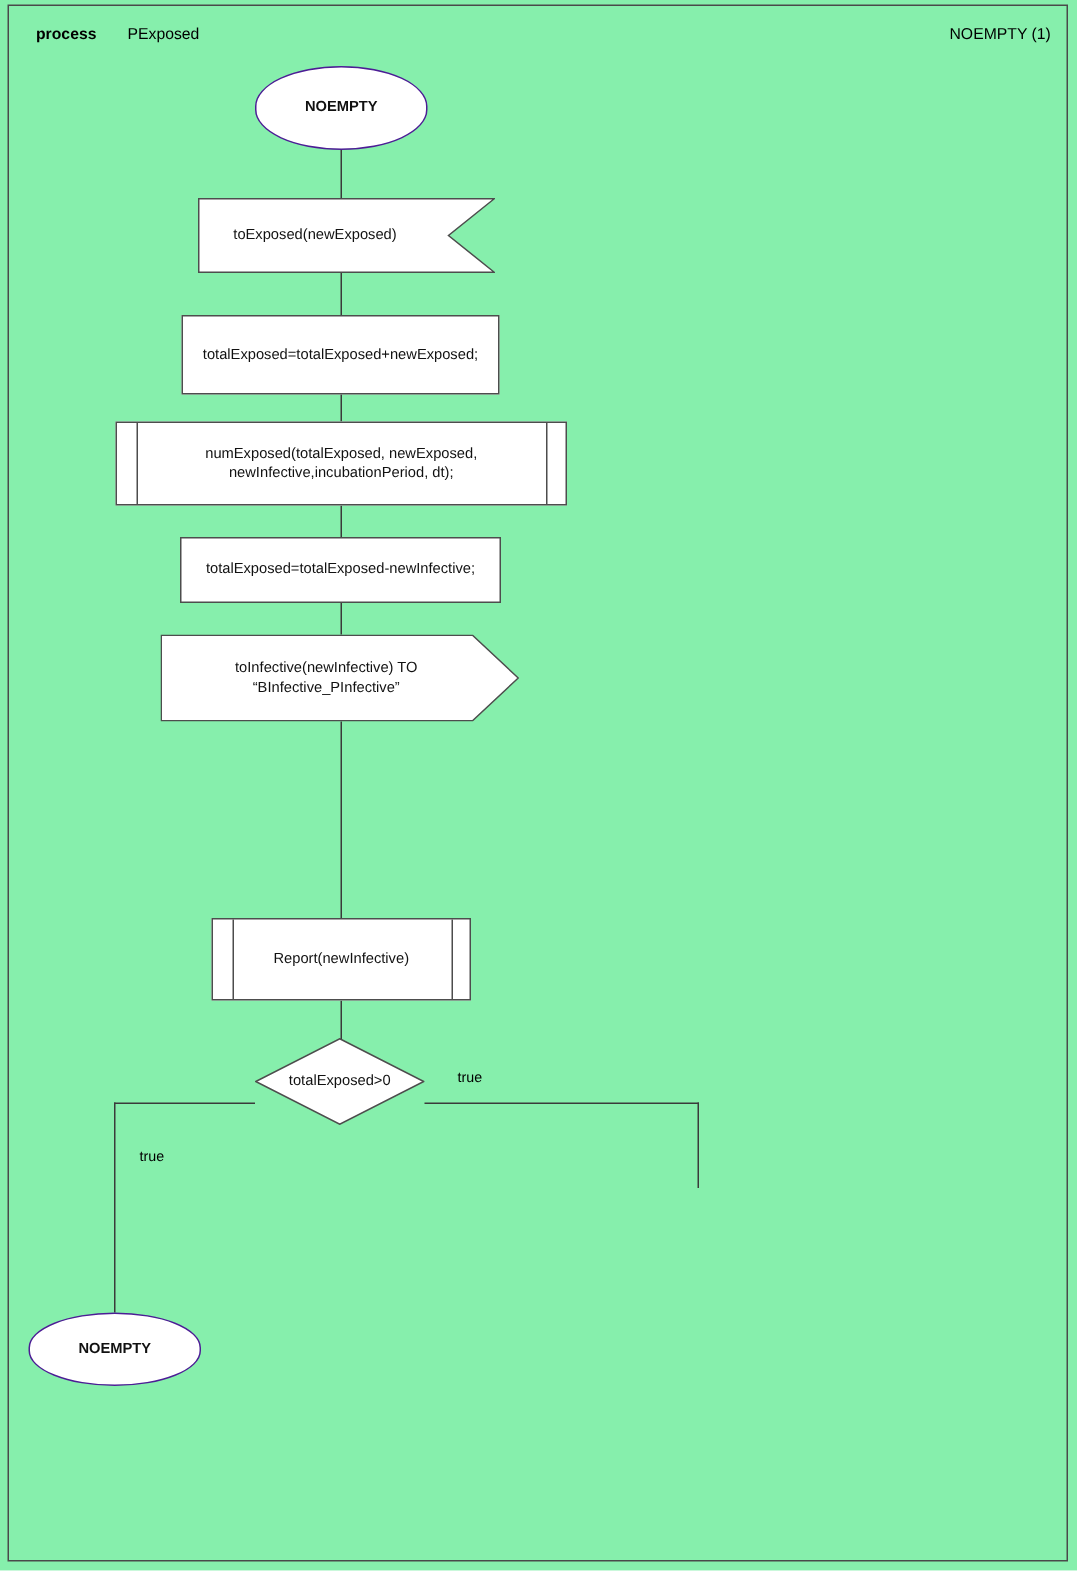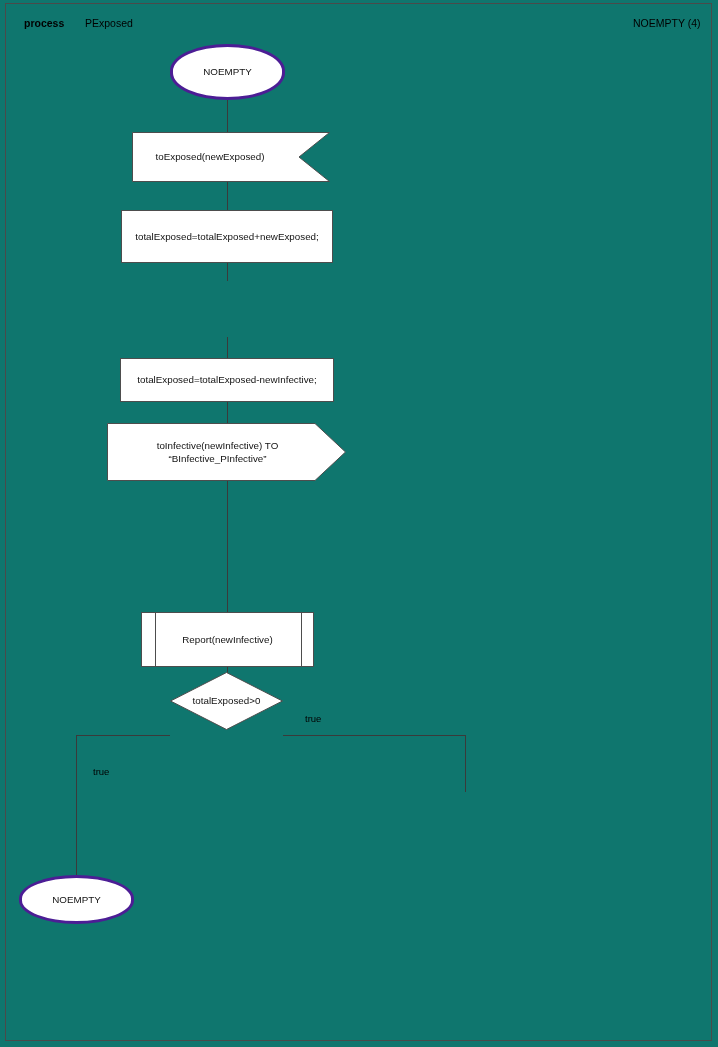--- a/index.html
+++ b/index.html
@@ -7,21 +7,21 @@
     padding: 0;
     background: #ffffff;
   }
   body {
     font-family: "Liberation Sans", sans-serif;
   }
   #page {
     position: relative;
     width: 718px;
     height: 1047px;
-    background: #0f766e;
+    background: #86efac;
     overflow: hidden;
   }
   #page-border {
     position: absolute;
     left: 5px;
     top: 3px;
     width: 707px;
     height: 1038px;
     border: 1px solid #4a4a4a;
     box-sizing: border-box;
@@ -68,24 +68,25 @@
     color: #111;
     line-height: 1.35;
     box-sizing: border-box;
     padding: 0 6px;
     white-space: pre-line;
   }
 
   
   .terminal {
     position: absolute;
-    border: 3px solid #4c1d95;
+    border: 1px solid #4c1d95;
     border-radius: 50% / 48%;
     background: #fff;
     box-sizing: border-box;
+    font-weight: bold;
   }
 
   
   .process {
     position: absolute;
     border: 1px solid #4d4d4d;
     background: #fff;
     box-sizing: border-box;
   }
 
@@ -126,21 +127,21 @@
 </style>
 </head>
 <body>
 
 <div id="page">
 
   <div id="page-border"></div>
 
   <div class="hdr" id="hdr-process">process</div>
   <div class="hdr" id="hdr-name">PExposed</div>
-  <div class="hdr" id="hdr-right">NOEMPTY (4)</div>
+  <div class="hdr" id="hdr-right">NOEMPTY (1)</div>
 
   <div class="line vline" style="left:227px; top:100px; height:32px;"></div>
 
   <div class="line vline" style="left:227px; top:182px; height:28px;"></div>
 
   <div class="line vline" style="left:227px; top:252px; height:29px;"></div>
 
   <div class="line vline" style="left:227px; top:337px; height:21px;"></div>
 
   <div class="line vline" style="left:227px; top:402px; height:21px;"></div>
@@ -163,39 +164,45 @@
     <svg width="198" height="50" viewBox="0 0 198 50">
       <path d="M0.5,0.5 L197.5,0.5 L167,25 L197.5,49.5 L0.5,49.5 Z" fill="#ffffff" stroke="#4d4d4d" stroke-width="1"></path>
     </svg>
     <div class="nlabel" style="padding-right:48px;">toExposed(newExposed)</div>
   </div>
 
   <div class="process" style="left:121px; top:210px; width:212px; height:53px;">
     <div class="nlabel">totalExposed=totalExposed+newExposed;</div>
   </div>
 
+  <div class="subroutine" style="left:77px; top:281px; width:301px; height:56px;">
+    <div class="bar" style="left:13px;"></div>
+    <div class="bar" style="left:286px;"></div>
+    <div class="nlabel">numExposed(totalExposed, newExposed,
+newInfective,incubationPeriod, dt);</div>
+  </div>
 
   <div class="process" style="left:120px; top:358px; width:214px; height:44px;text-decoration:underline;">
     <div class="nlabel">totalExposed=totalExposed-newInfective;</div>
   </div>
 
   <div class="outputshape" style="left:107px; top:423px; width:239px; height:58px;">
     <svg width="239" height="58" viewBox="0 0 239 58">
       <path d="M0.5,0.5 L208,0.5 L238.5,29 L208,57.5 L0.5,57.5 Z" fill="#ffffff" stroke="#4d4d4d" stroke-width="1"></path>
     </svg>
     <div class="nlabel" style="padding-right:24px;">toInfective(newInfective) TO “BInfective_PInfective”</div>
   </div>
 
   <div class="subroutine" style="left:141px; top:612px; width:173px; height:55px;">
     <div class="bar" style="left:13px;"></div>
     <div class="bar" style="left:159px;"></div>
     <div class="nlabel">Report(newInfective)</div>
   </div>
 
-  <div class="diamond" style="left:170px; top:672px; width:113px; height:58px;">
+  <div class="diamond" style="left:170px; top:692px; width:113px; height:58px;">
     <svg width="113" height="58" viewBox="0 0 113 58">
       <path d="M56.5,0.5 L112.5,29 L56.5,57.5 L0.5,29 Z" fill="#ffffff" stroke="#4d4d4d" stroke-width="1"></path>
     </svg>
     <div class="nlabel">totalExposed&gt;0</div>
   </div>
 
   <div class="edgelabel" style="left:305px; top:713px;">true</div>
   <div class="edgelabel" style="left:93px; top:766px;">true</div>
 
 

